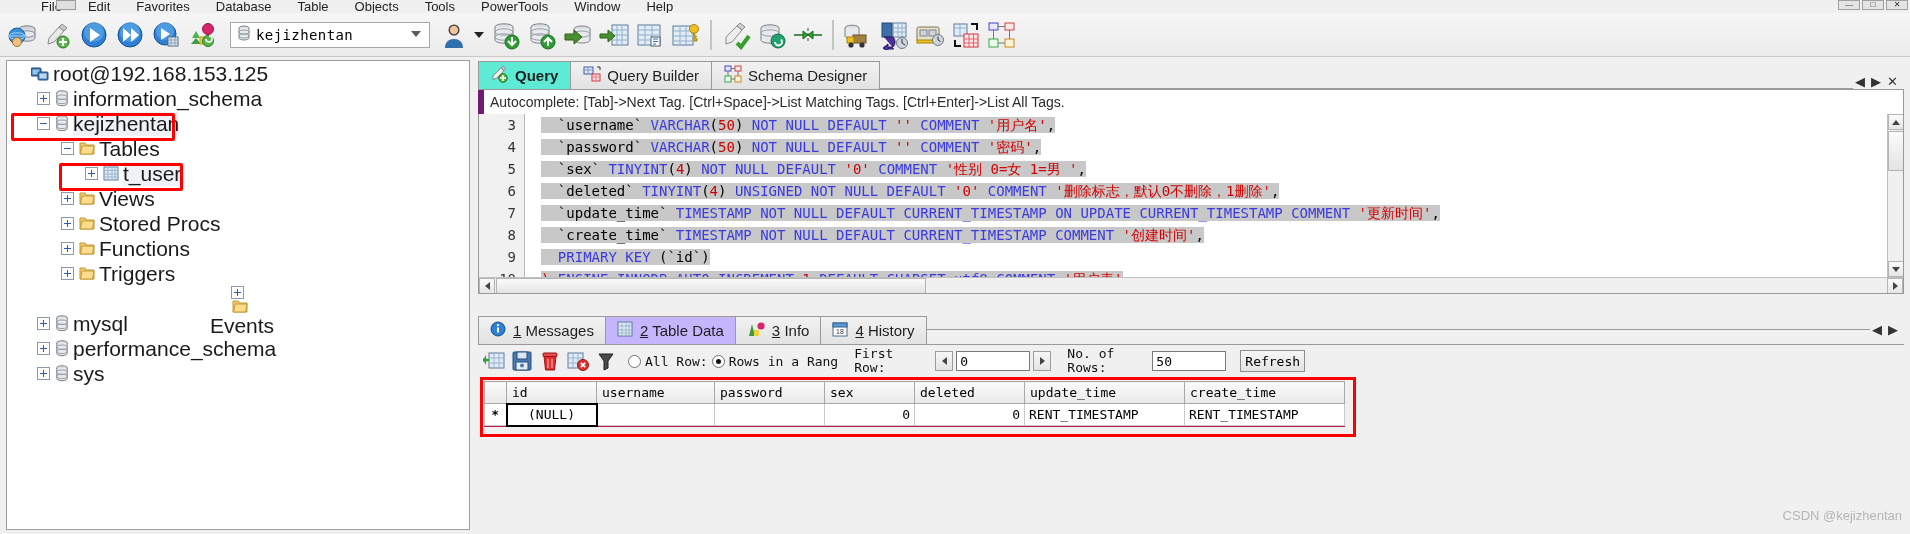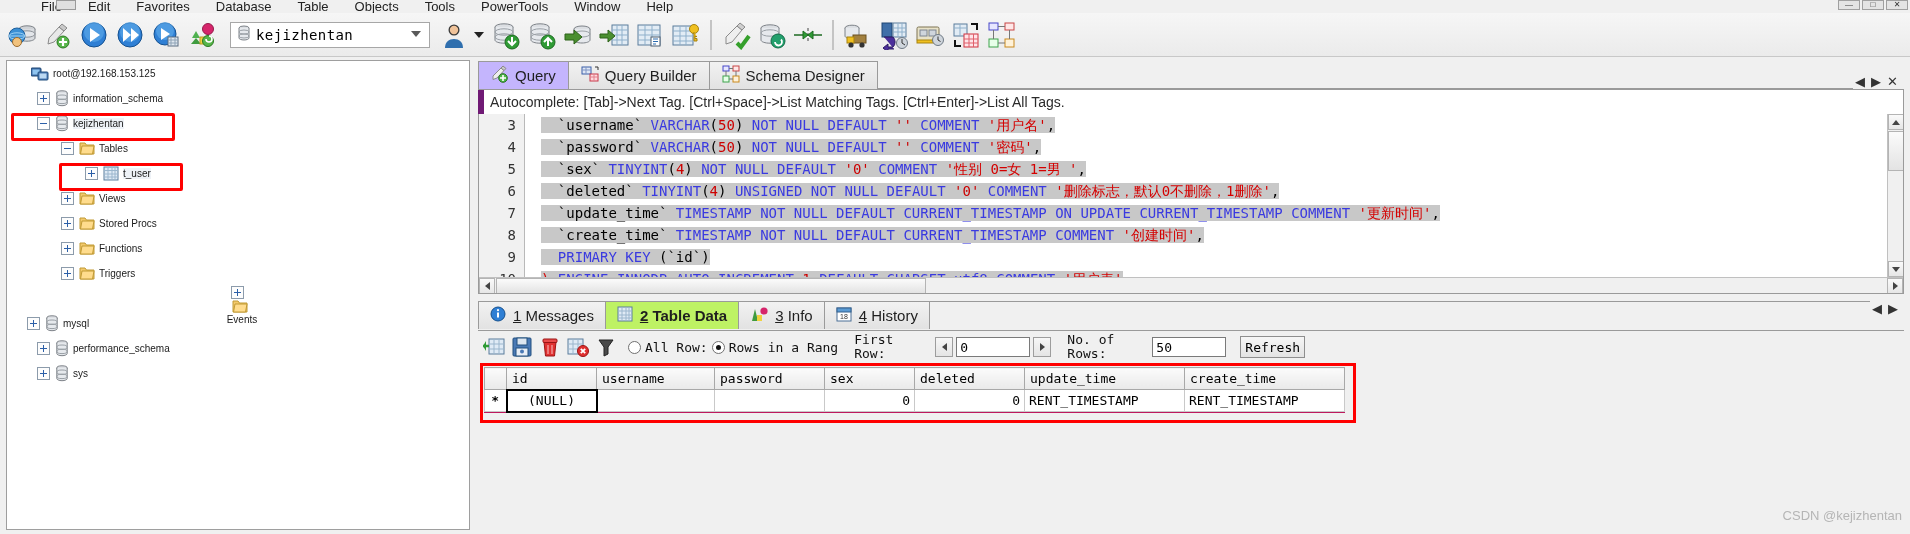--- a/index.html
+++ b/index.html
@@ -88,21 +88,21 @@
   .exp::before {
     content: ""; position: absolute; left: 2px; top: 5px; width: 7px; height: 1px;
     background: #2b5fa8;
   }
   .exp.plus::after {
     content: ""; position: absolute; left: 5px; top: 2px; width: 1px; height: 7px;
     background: #2b5fa8;
   }
   .exp.none { border: none; background: transparent; }
   .exp.none::before { display: none; }
-  .tlabel { font-size: 10px; color: #1a1a1a; margin-left: 4px; }
+  .tlabel { font-size: 21px; color: #1a1a1a; margin-left: 4px; }
   .tico { flex: 0 0 auto; display: flex; align-items: center; }
   .redbox {
     position: absolute; border: 3px solid #ff0000; border-radius: 2px;
     pointer-events: none;
   }
   .hl-label { background: #eef2f7; }
 
   
   .rightpane {
     position: absolute; left: 478px; top: 60px; width: 1426px; height: 470px;
@@ -111,21 +111,21 @@
   .tabstrip {
     position: relative; height: 30px; display: flex; align-items: flex-end;
     border-bottom: 1px solid #9a9a9a; background: #f0f0f0;
   }
   .tab {
     height: 28px; display: flex; align-items: center; gap: 6px;
     padding: 0 12px; border: 1px solid #9a9a9a; border-bottom: none;
     background: linear-gradient(#f2f2f2, #e2e2e2); margin-right: -1px;
     font-size: 15px; color: #1f1f1f;
   }
-  .tab.active { background: #c4b5fd; font-weight: normal; }
+  .tab.active { background: #5eead4; font-weight: bold; }
   .tabfill { flex: 1; border-bottom: 1px solid #9a9a9a; }
   .tabnav {
     display: flex; align-items: center; gap: 2px; padding-right: 4px;
     font-size: 13px; color: #333;
   }
   .tabnav span { padding: 0 2px; }
 
   .autocomp {
     height: 24px; background: #ffffff; border-left: 6px solid #701a75;
     border-right: 1px solid #9a9a9a;
@@ -190,30 +190,30 @@
     background: linear-gradient(#fbfbfb,#e3e3e3); border: 1px solid #b4b4b4;
   }
   .arw { width: 0; height: 0; }
   .arw.u { border-left: 4px solid transparent; border-right: 4px solid transparent; border-bottom: 5px solid #444; }
   .arw.d { border-left: 4px solid transparent; border-right: 4px solid transparent; border-top: 5px solid #444; }
   .arw.l { border-top: 4px solid transparent; border-bottom: 4px solid transparent; border-right: 5px solid #444; }
   .arw.r { border-top: 4px solid transparent; border-bottom: 4px solid transparent; border-left: 5px solid #444; }
 
   
   .restabs {
-    margin-top: 7px; height: 30px; display: flex; align-items: flex-start;
+    margin-top: 21px; height: 30px; display: flex; align-items: center;
     border-bottom: 1px solid #9a9a9a;
   }
   .rtab {
     height: 28px; display: flex; align-items: center; gap: 7px;
     padding: 0 11px; border: 1px solid #9a9a9a; border-bottom: none;
     background: linear-gradient(#f2f2f2, #e2e2e2); margin-right: -1px;
     font-size: 15px; color: #1f1f1f;
   }
-  .rtab.active { background: #bef264; font-weight: bold; }
+  .rtab.active { background: #c4b5fd; font-weight: normal; }
   .rtab u { text-decoration: underline; }
 
   
   .gridbar {
     height: 32px; display: flex; align-items: center; gap: 4px;
     padding: 0 4px; background: #f0f0f0;
   }
   .gb-ico { width: 24px; height: 24px; display: flex; align-items: center; justify-content: center; }
   .radiolbl {
     display: flex; align-items: center; gap: 4px;
@@ -628,21 +628,21 @@
         <div class="treerow" style=" flex-direction: column;">
           <span class="exp plus"></span>
           <span class="tico">
             <svg width="16" height="15" viewBox="0 0 16 15">
               <path d="M1 2h5l1.5 2H15v9H1z" fill="#f3c96b" stroke="#c19a34"></path>
               <path d="M3 5h12l-1.5 8H1.5z" fill="#ffdc8d" stroke="#c19a34"></path>
             </svg>
           </span>
           <span class="tlabel">Events</span>
         </div>
-        <div class="treerow" style="padding-left: 20px;">
+        <div class="treerow" style="padding-left: 30px;">
           <span class="exp plus"></span>
           <span class="tico">
             <svg width="14" height="17" viewBox="0 0 14 17">
               <ellipse cx="7" cy="3" rx="5.2" ry="2.2" fill="#dcdfe3" stroke="#7d8288"></ellipse>
               <path d="M1.8 3v10.5c0 1.2 2.3 2.2 5.2 2.2s5.2-1 5.2-2.2V3" fill="#e6e9ed" stroke="#7d8288"></path>
               <ellipse cx="7" cy="7.2" rx="5.2" ry="2.2" fill="none" stroke="#9aa0a6"></ellipse>
               <ellipse cx="7" cy="11.4" rx="5.2" ry="2.2" fill="none" stroke="#9aa0a6"></ellipse>
             </svg>
           </span>
           <span class="tlabel">mysql</span>

